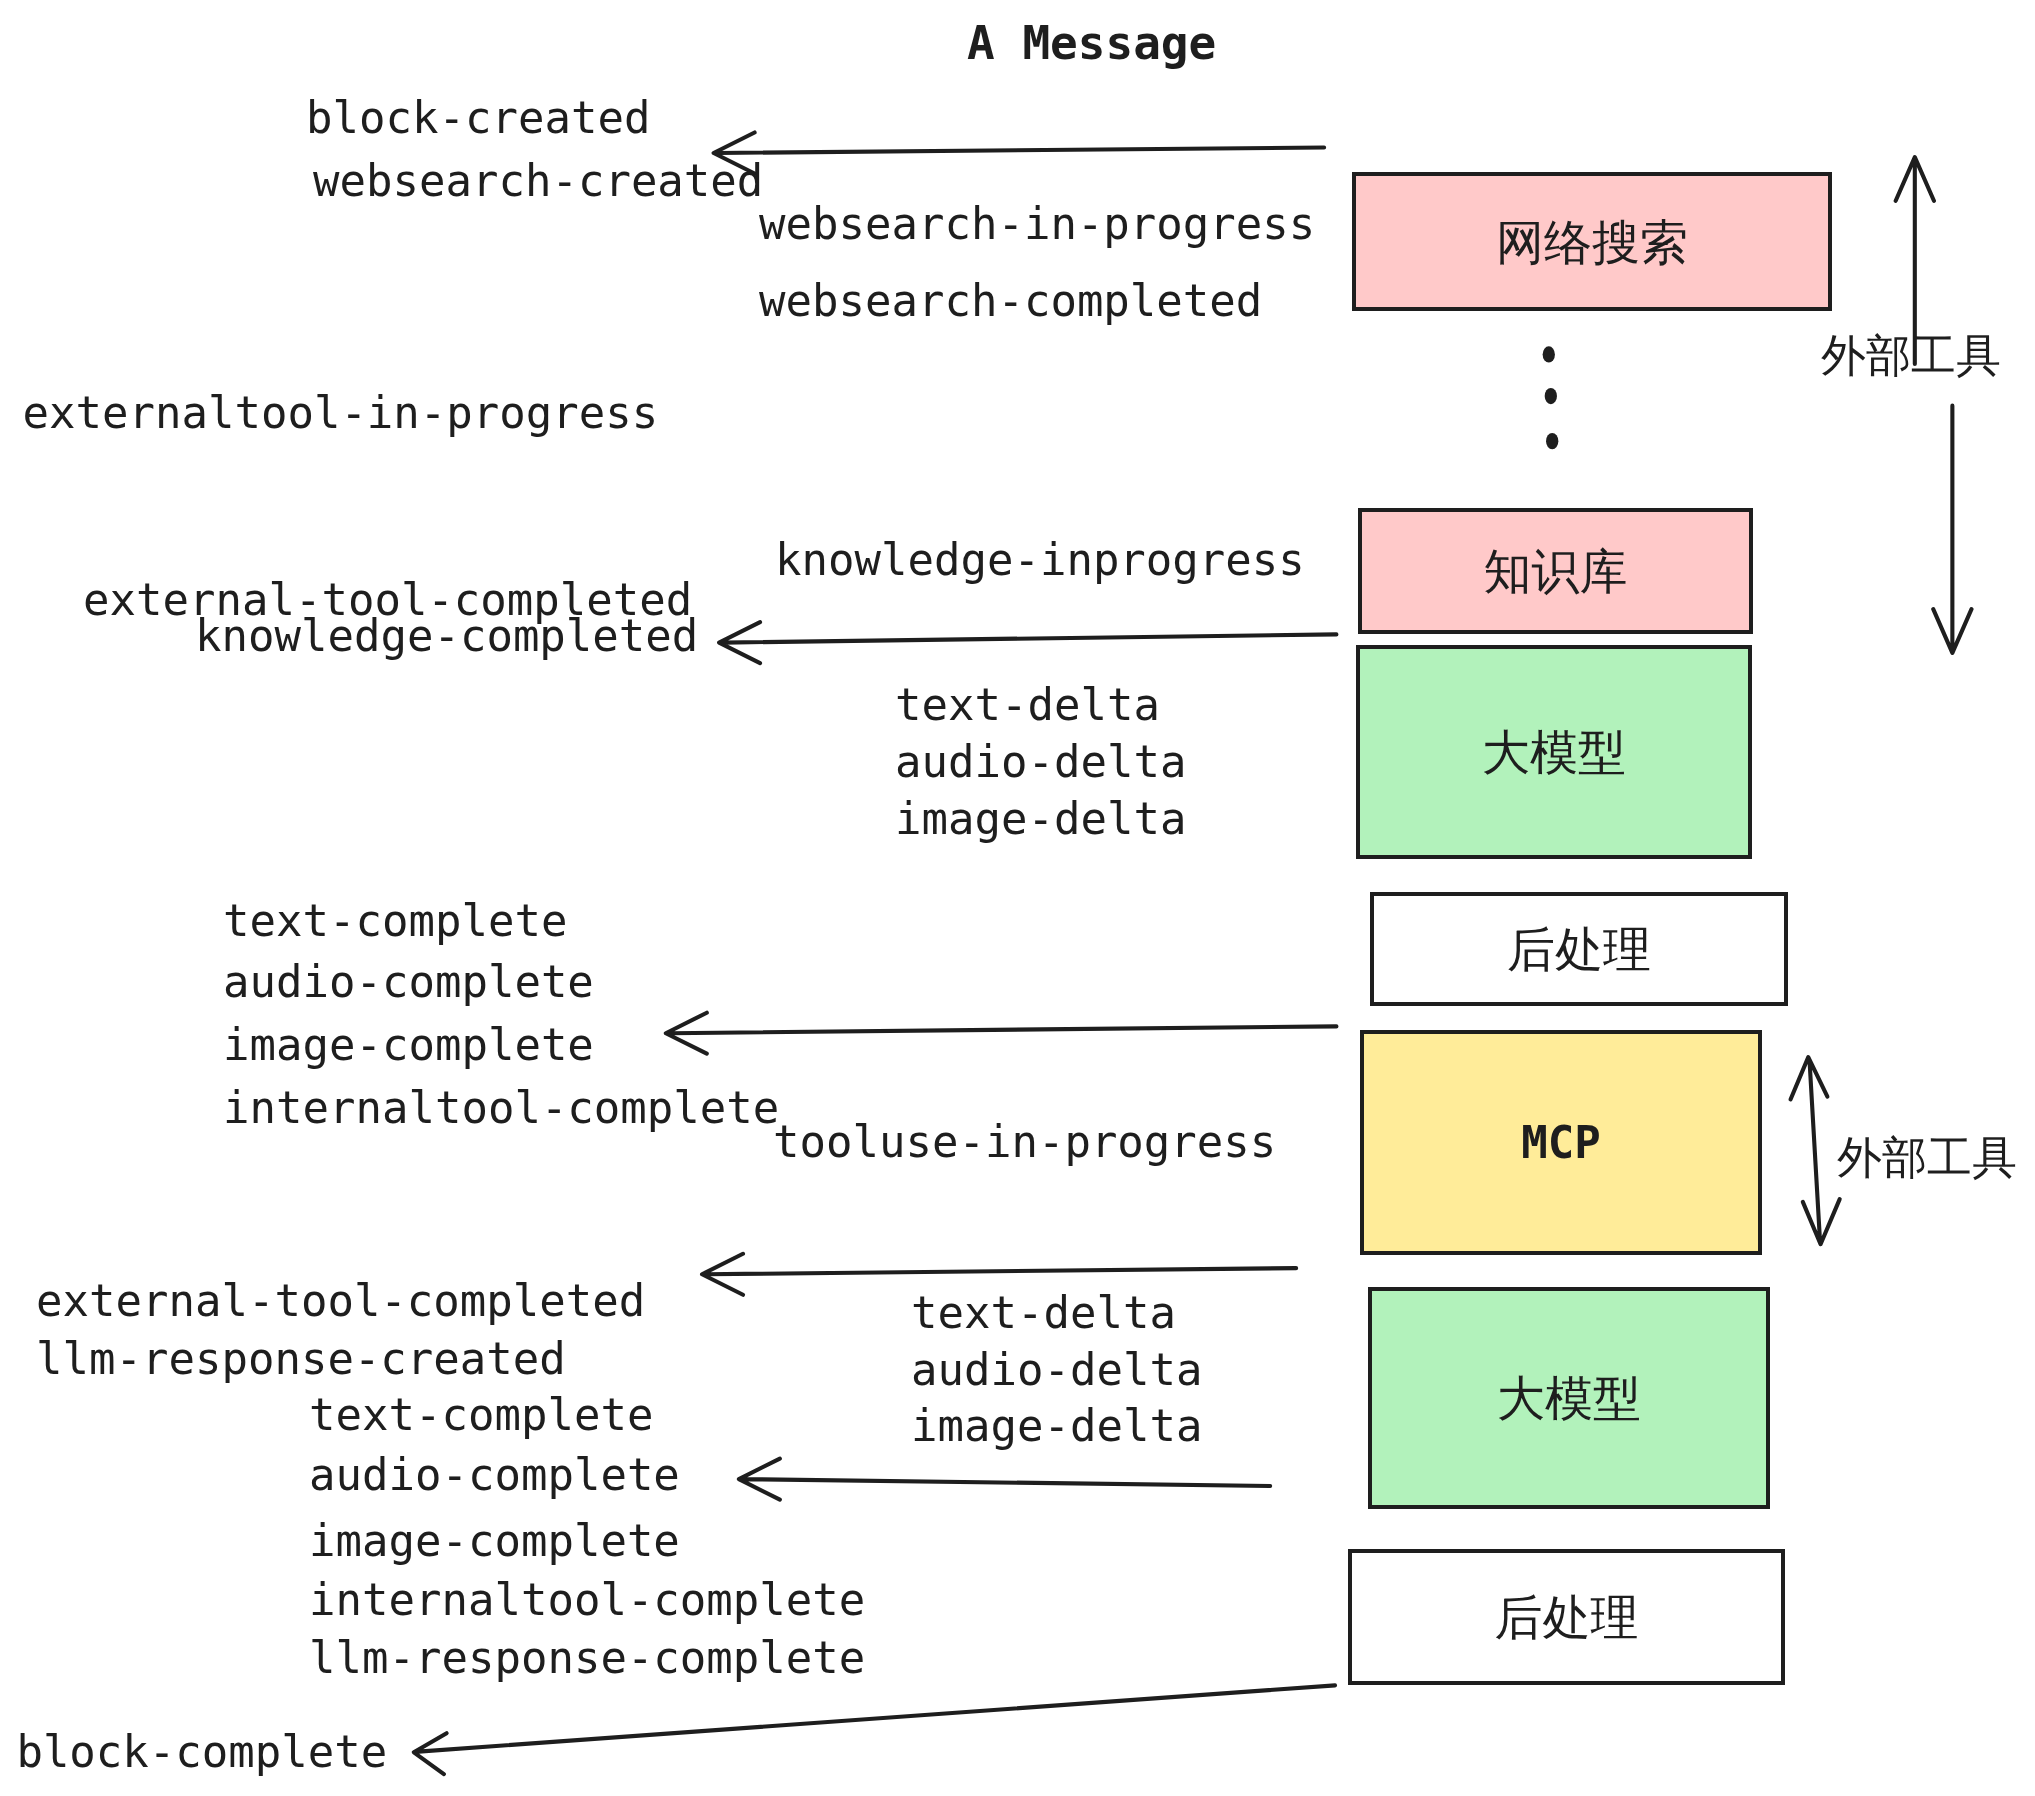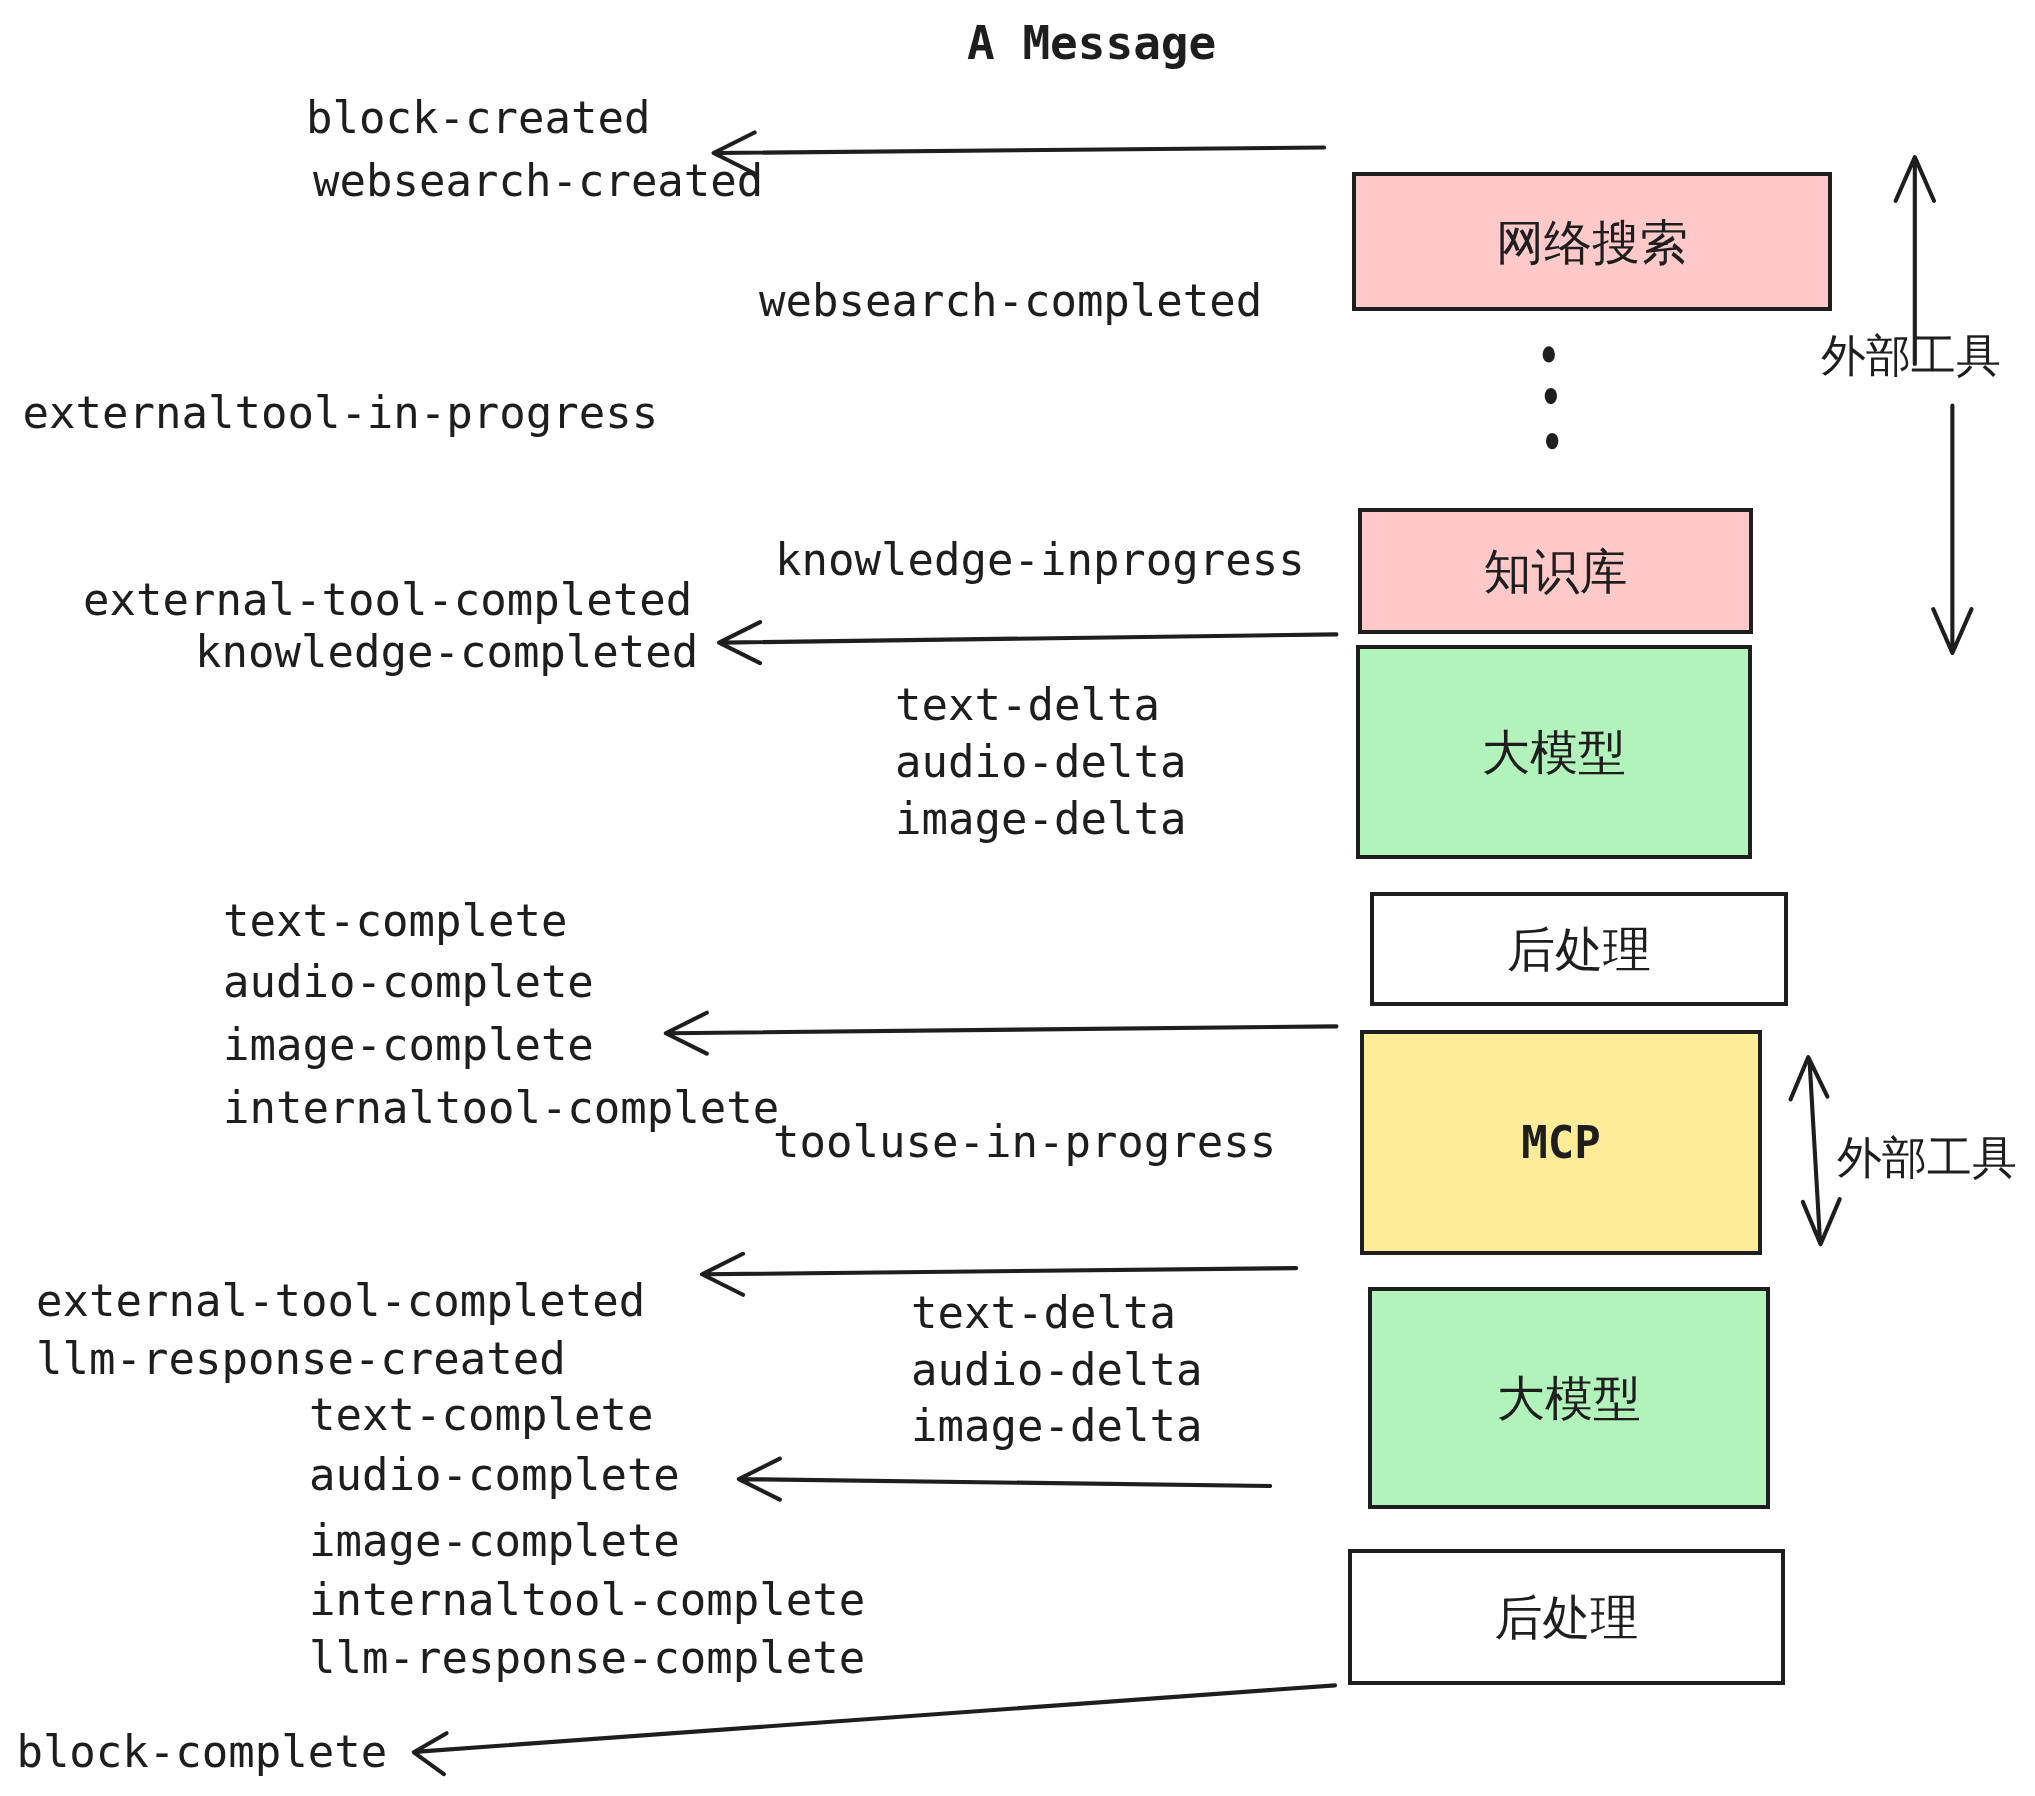--- a/index.html
+++ b/index.html
@@ -114,25 +114,26 @@
   </div>
   <div class="box" style="left:1348px; top:1549px; width:437px; height:136px; background:#ffffff;">
     <span class="box-label">后处理</span>
   </div>
 
   <div class="side-label" style="left:1821px; top:333px;">外部工具</div>
   <div class="side-label" style="left:1837px; top:1135px;">外部工具</div>
 
   <div class="evt" style="left:306px; top:96px;">block-created</div>
   <div class="evt" style="left:313px; top:159px;">websearch-created</div>
+  <div class="evt" style="left:759px; top:202px;">websearch-in-progress</div>
   <div class="evt" style="left:759px; top:279px;">websearch-completed</div>
   <div class="evt" style="left:22.5px; top:391px;">externaltool-in-progress</div>
   <div class="evt" style="left:775px; top:538px;">knowledge-inprogress</div>
   <div class="evt" style="left:83px; top:578px;">external-tool-completed</div>
-  <div class="evt" style="left:195px; top:630px;">knowledge-completed</div>
+  <div class="evt" style="left:195px; top:614px;">knowledge-completed</div>
   <div class="evt" style="left:895px; top:683px;">text-delta</div>
   <div class="evt" style="left:895px; top:740px;">audio-delta</div>
   <div class="evt" style="left:895px; top:797px;">image-delta</div>
   <div class="evt" style="left:223px; top:899px;">text-complete</div>
   <div class="evt" style="left:223px; top:960px;">audio-complete</div>
   <div class="evt" style="left:223px; top:1023px;">image-complete</div>
   <div class="evt" style="left:223px; top:1086px;">internaltool-complete</div>
   <div class="evt" style="left:773px; top:1120px;text-align:center;">tooluse-in-progress</div>
   <div class="evt" style="left:36px; top:1279px;">external-tool-completed</div>
   <div class="evt" style="left:36px; top:1337px;">llm-response-created</div>

